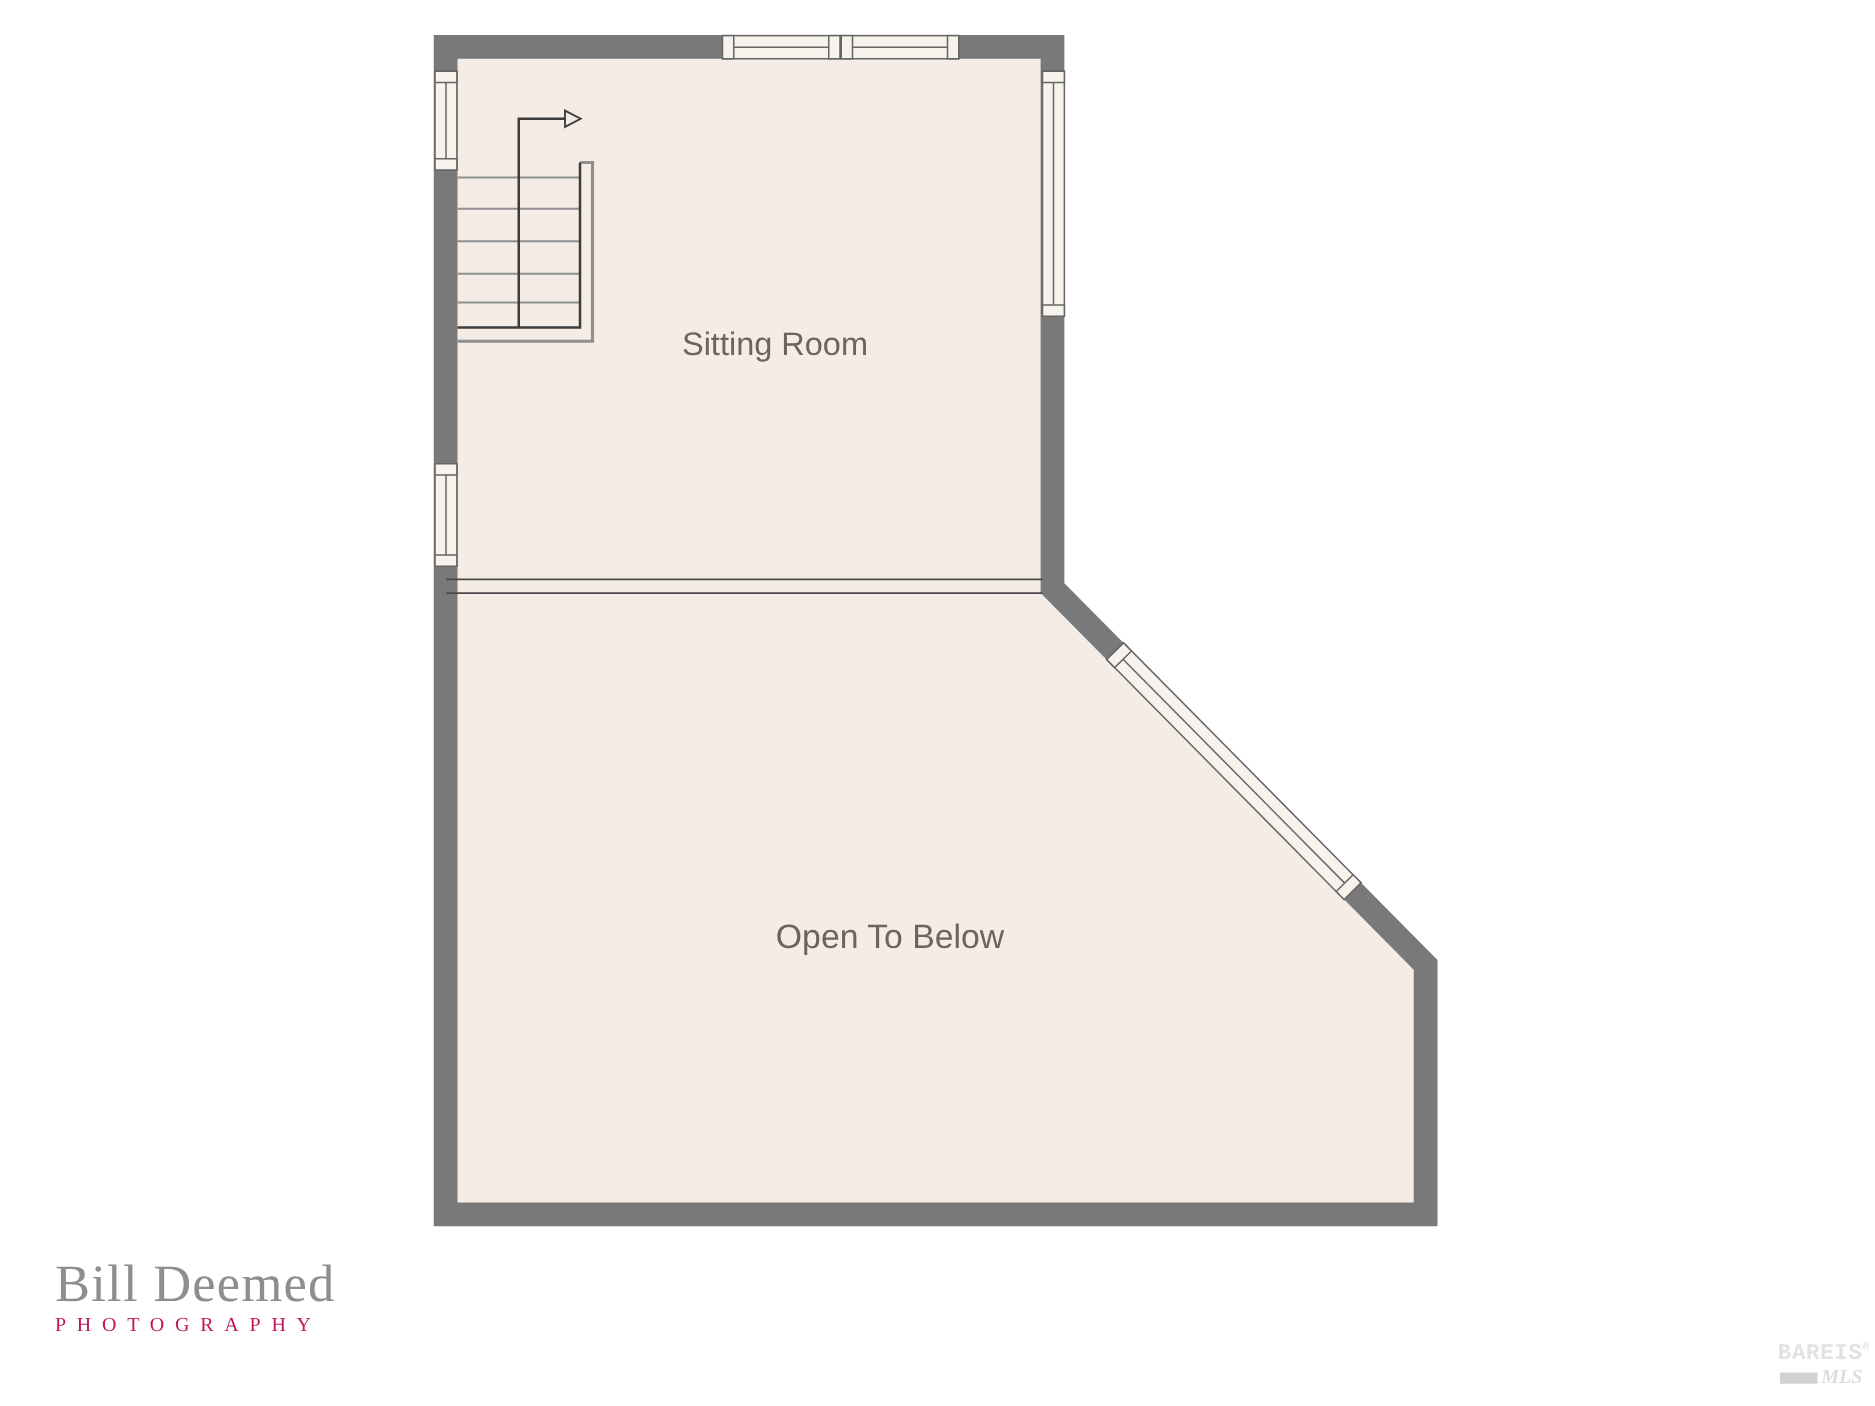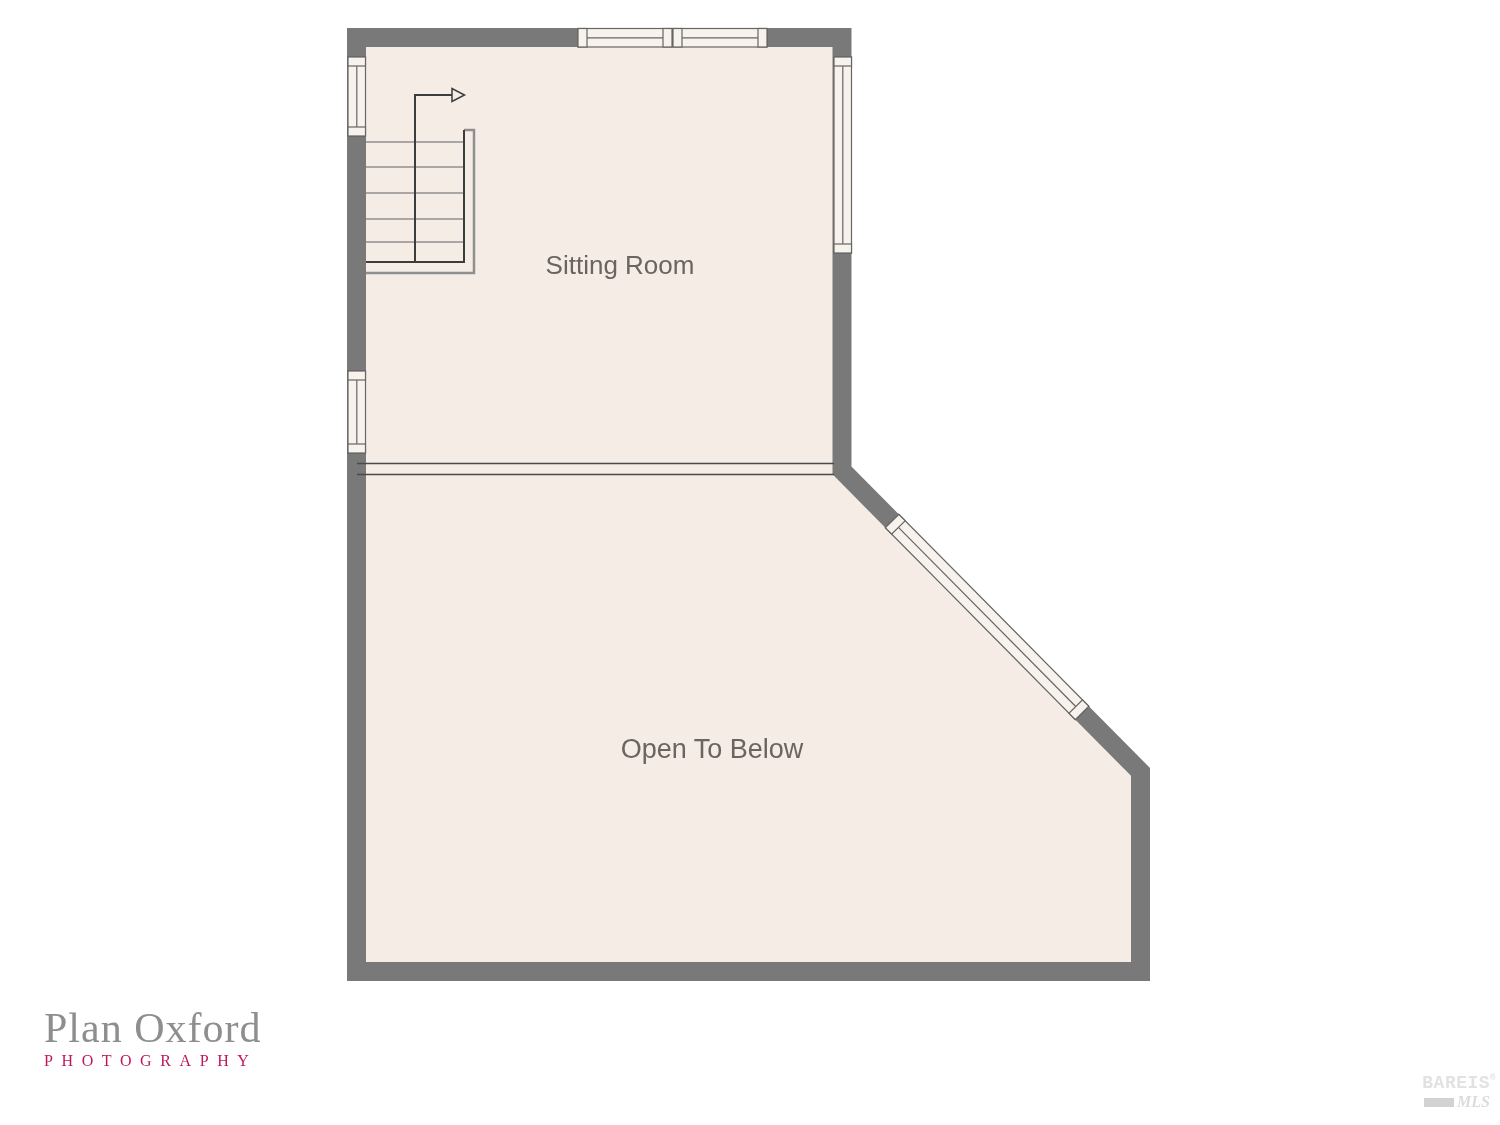--- a/index.html
+++ b/index.html
@@ -11,21 +11,21 @@
     font-family:"Liberation Sans", sans-serif;
   }
   .plan-svg{position:absolute;left:0;top:0;}
   .room-label{
     position:absolute;
     transform:translateX(-50%);
     color:#6b6460;
     white-space:nowrap;
     font-family:"Liberation Sans", sans-serif;
   }
-  .label-sitting{left:620px;top:250px;font-size:26px;}
+  .label-sitting{left:620px;top:260px;font-size:26px;}
   .label-open{left:712px;top:734px;font-size:27px;}
   .disclaimer{
     position:absolute;
     left:0;top:1078px;width:1500px;
     text-align:center;
     font-size:13.5px;
     color:#3f3f3f;
     font-family:"Liberation Sans", sans-serif;
   }
   .photo-logo{
@@ -146,21 +146,21 @@
 
       <path d="M415,262 V95 H452" stroke="#3c3c3c" stroke-width="2"></path>
       <polygon points="452,88.5 452,101.5 464.5,95" fill="none" stroke="#3c3c3c" stroke-width="1.5"></polygon>
     </g>
   </svg>
 
   <div class="room-label label-sitting">Sitting Room</div>
   <div class="room-label label-open">Open To Below</div>
 
   <div class="photo-logo">
-    <div class="photo-name">Plan Oxford</div>
+    <div class="photo-name">Bill Deemed</div>
     <div class="photo-sub">PHOTOGRAPHY</div>
   </div>
 
 
   <div class="mls-logo">
     <div class="mls-top"><span>BAREIS</span><span class="mls-reg">®</span></div>
     <div class="mls-bottom">
       <span class="mls-bar"></span>
       <span class="mls-sub">MLS</span>
     </div>

